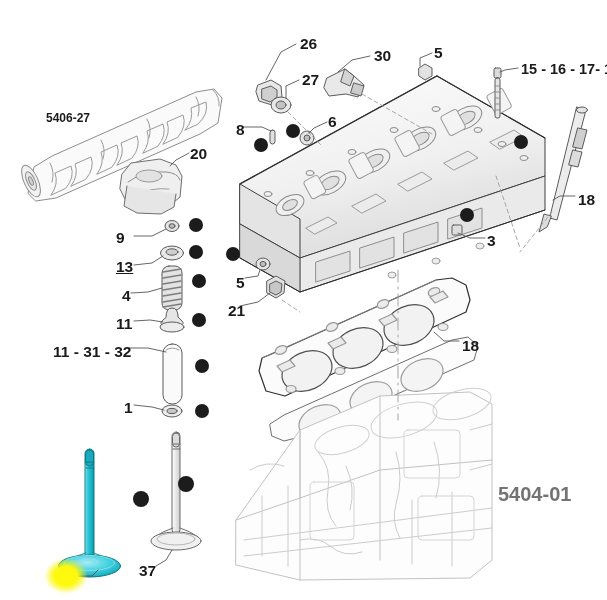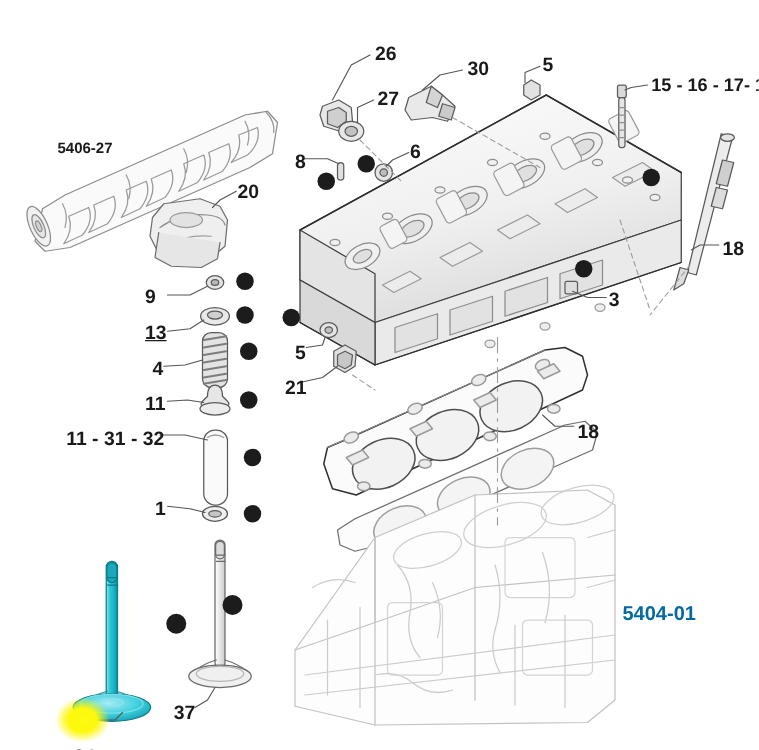--- a/index.html
+++ b/index.html
@@ -377,16 +377,16 @@
       <div class="lbl s15" style="left: 236px; top: 275px;">5</div>
       <div class="lbl s15" style="left: 122px; top: 288px;">4</div>
       <div class="lbl s15" style="left: 228px; top: 303px;">21</div>
       <div class="lbl s15" style="left: 116px; top: 316px;">11</div>
       <div class="lbl s15" style="left: 53px; top: 344px;">11 - 31 - 32</div>
       <div class="lbl s15" style="left: 462px; top: 338px;">18</div>
       <div class="lbl s15" style="left: 124px; top: 400px;">1</div>
       <div class="lbl s15" style="left: 139px; top: 563px;">37</div>
       <div class="lbl s15" style="left: 59px; top: 570px; color: rgb(20, 20, 20); z-index: 5; margin-top: 28px;">24</div>
       <div class="lbl s15" style="left: 46px; top: 112px; font-size: 12px;">5406-27</div>
-      <div class="lbl s15" style="left: 498px; top: 484px; font-size: 16px; color: #0369a1;">5404-01</div>
+      <div class="lbl s15" style="left: 498px; top: 484px; font-size: 20px; color: #737373;">5404-01</div>
     </div>
 
 </div>
 
 </body></html>

